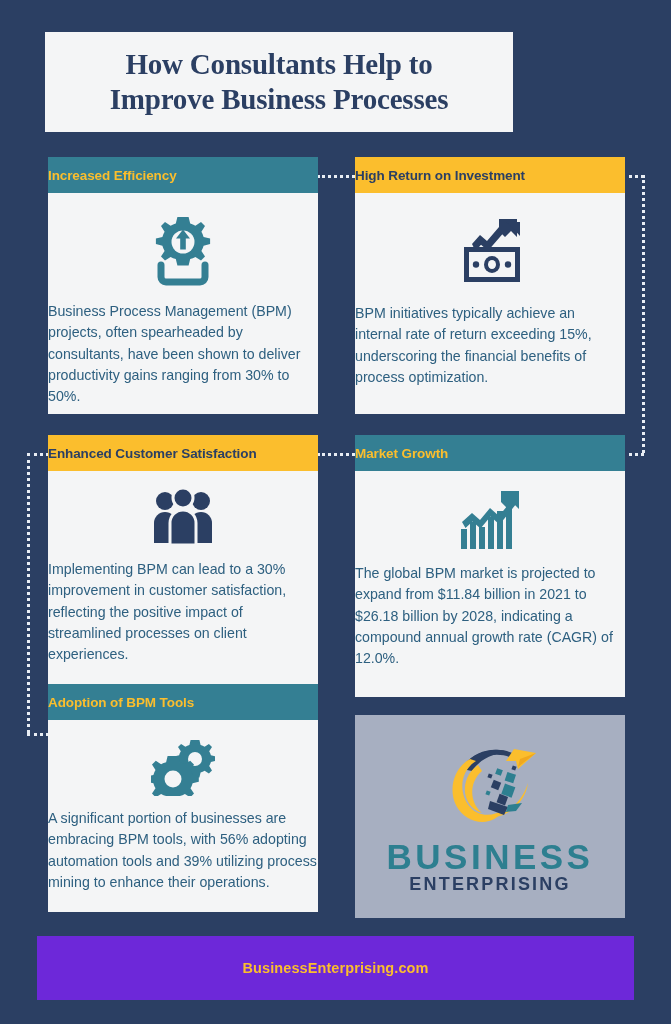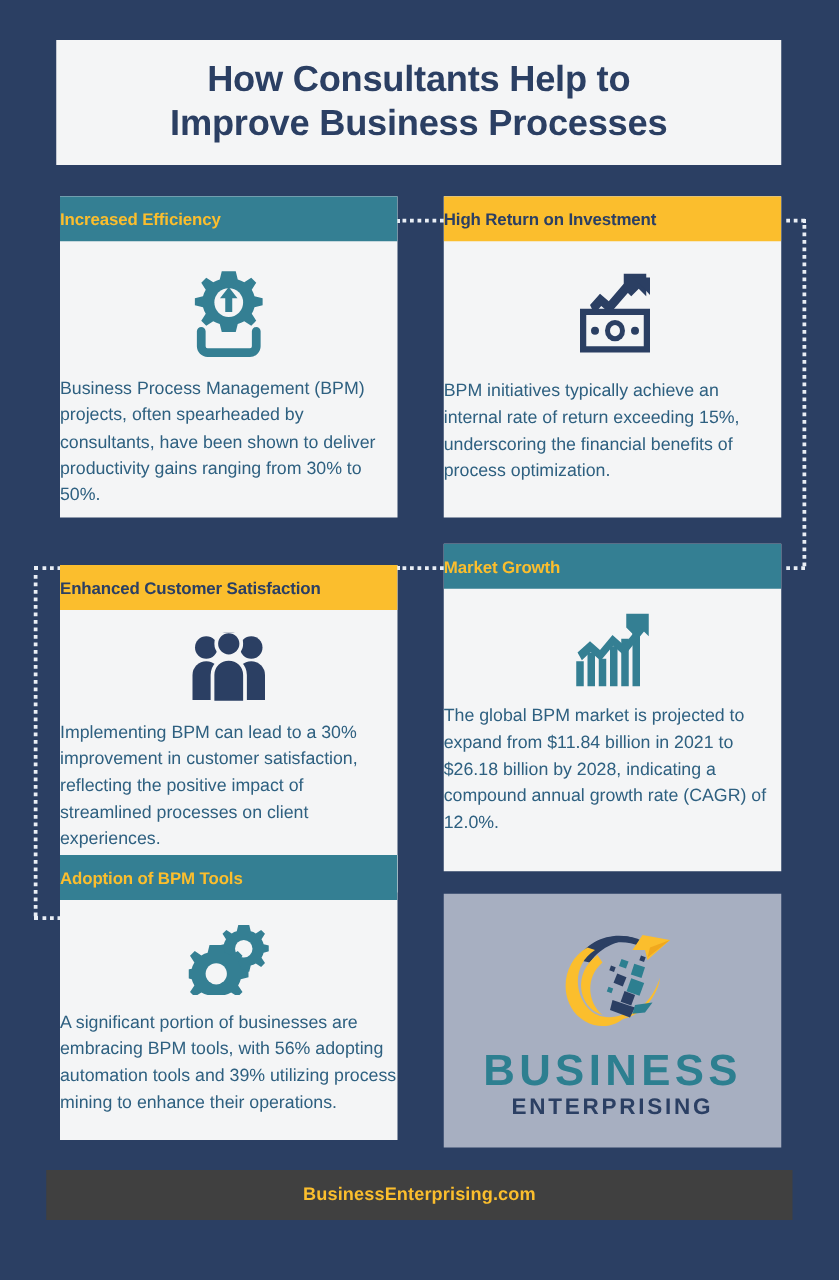--- a/index.html
+++ b/index.html
@@ -21,27 +21,28 @@
     height: 1024px;
     box-sizing: border-box;
     padding: 0;
   }
 
   
   .title-band {
     position: absolute;
     left: 45px;
     top: 32px;
-    width: 580px;
+    width: 468px;
     height: 100px;
     background: #f4f5f6;
     display: flex;
     align-items: center;
     justify-content: center;
     text-align: center;
+    font-family: Liberation Serif, serif;
   }
   .title-text {
     color: #2b3f63;
     font-size: 29px;
     font-weight: bold;
     line-height: 1.22;
     letter-spacing: -0.2px;
     padding: 0 18px;
   }
 
@@ -123,22 +124,22 @@
     letter-spacing: 2.2px;
     line-height: 1.05;
   }
 
   
   .footer {
     position: absolute;
     left: 37px;
     top: 936px;
     width: 597px;
-    height: 40px;
-    background: #404040;
+    height: 64px;
+    background: #6d28d9;
     display: flex;
     align-items: center;
     justify-content: center;
     text-align: center;
   }
   .footer-text {
     color: #fbbe2d;
     font-size: 14.5px;
     font-weight: bold;
     letter-spacing: 0.1px;
@@ -204,21 +205,21 @@
           <ellipse cx="44" cy="53.5" rx="8" ry="8.5" fill="#2b3f63"></ellipse>
           <ellipse cx="44" cy="53.5" rx="4" ry="4.5" fill="#f4f5f6"></ellipse>
           <circle cx="28" cy="53.5" r="3.2" fill="#2b3f63"></circle>
           <circle cx="60" cy="53.5" r="3.2" fill="#2b3f63"></circle>
         </svg>
       </div>
       <div class="card-text">BPM initiatives typically achieve an internal rate of return exceeding 15%, underscoring the financial benefits of process optimization.</div>
     </div>
   </div>
 
-  <div class="card" style="left:48px; top:452px; width:270px; height:262px;">
+  <div class="card" style="left:48px; top:435px; width:270px; height:262px;">
     <div class="card-head yellow">
       <span class="card-head-text">Enhanced Customer Satisfaction</span>
     </div>
     <div class="card-body">
       <div class="icon-wrap">
         <svg width="62" height="58" viewBox="0 0 62 58" aria-hidden="true">
           <g fill="#2b3f63">
             <circle cx="13" cy="12" r="9"></circle>
             <path d="M2 54 l0-20 a11 11 0 0 1 11-11 a11 11 0 0 1 11 11 l0 20z"></path>
             <circle cx="49" cy="12" r="9"></circle>

